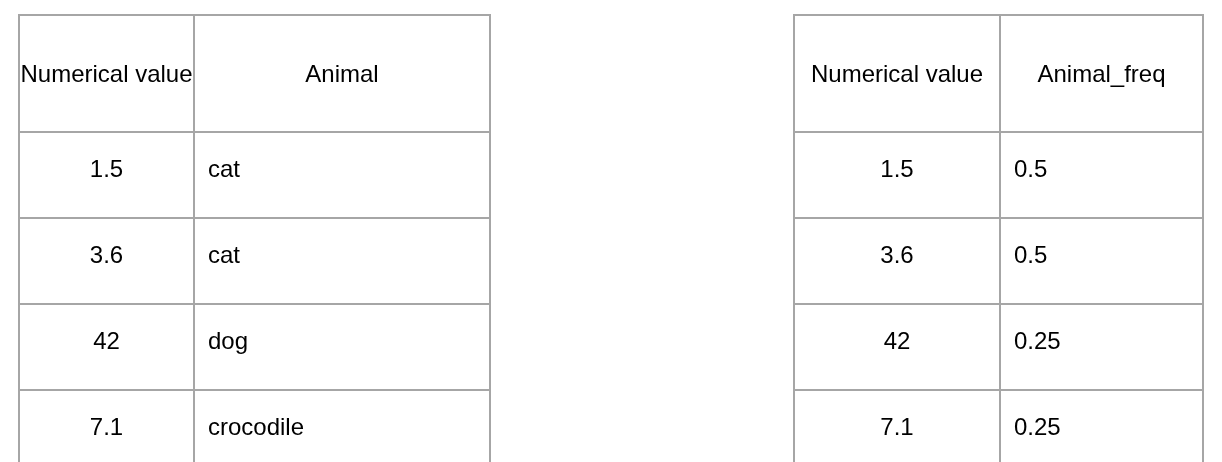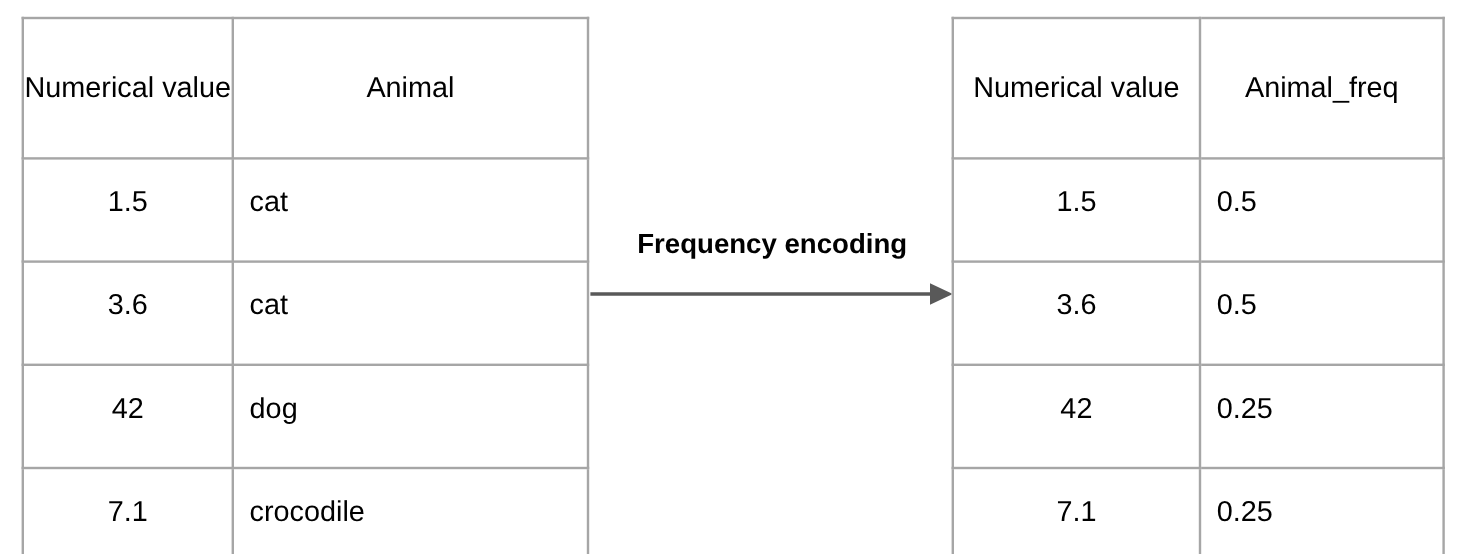--- a/index.html
+++ b/index.html
@@ -129,27 +129,20 @@
         <td class="cell-num">42</td>
         <td class="cell-text">dog</td>
       </tr>
       <tr class="data-row">
         <td class="cell-num">7.1</td>
         <td class="cell-text">crocodile</td>
       </tr>
     </tbody>
   </table>
 
-  <div id="transform-group">
-    <div id="transform-label">Frequency encoding</div>
-    <svg id="transform-arrow" viewBox="0 0 305 26">
-      <line x1="1" y1="13" x2="286" y2="13" stroke="#595959" stroke-width="3"></line>
-      <polygon points="284,4 303,13 284,22" fill="#595959"></polygon>
-    </svg>
-  </div>
 
   <table class="data-table" id="table-right">
     <colgroup>
       <col class="col-a">
       <col class="col-b">
     </colgroup>
     <tbody>
       <tr class="header-row">
         <td>Numerical value</td>
         <td>Animal_freq</td>

